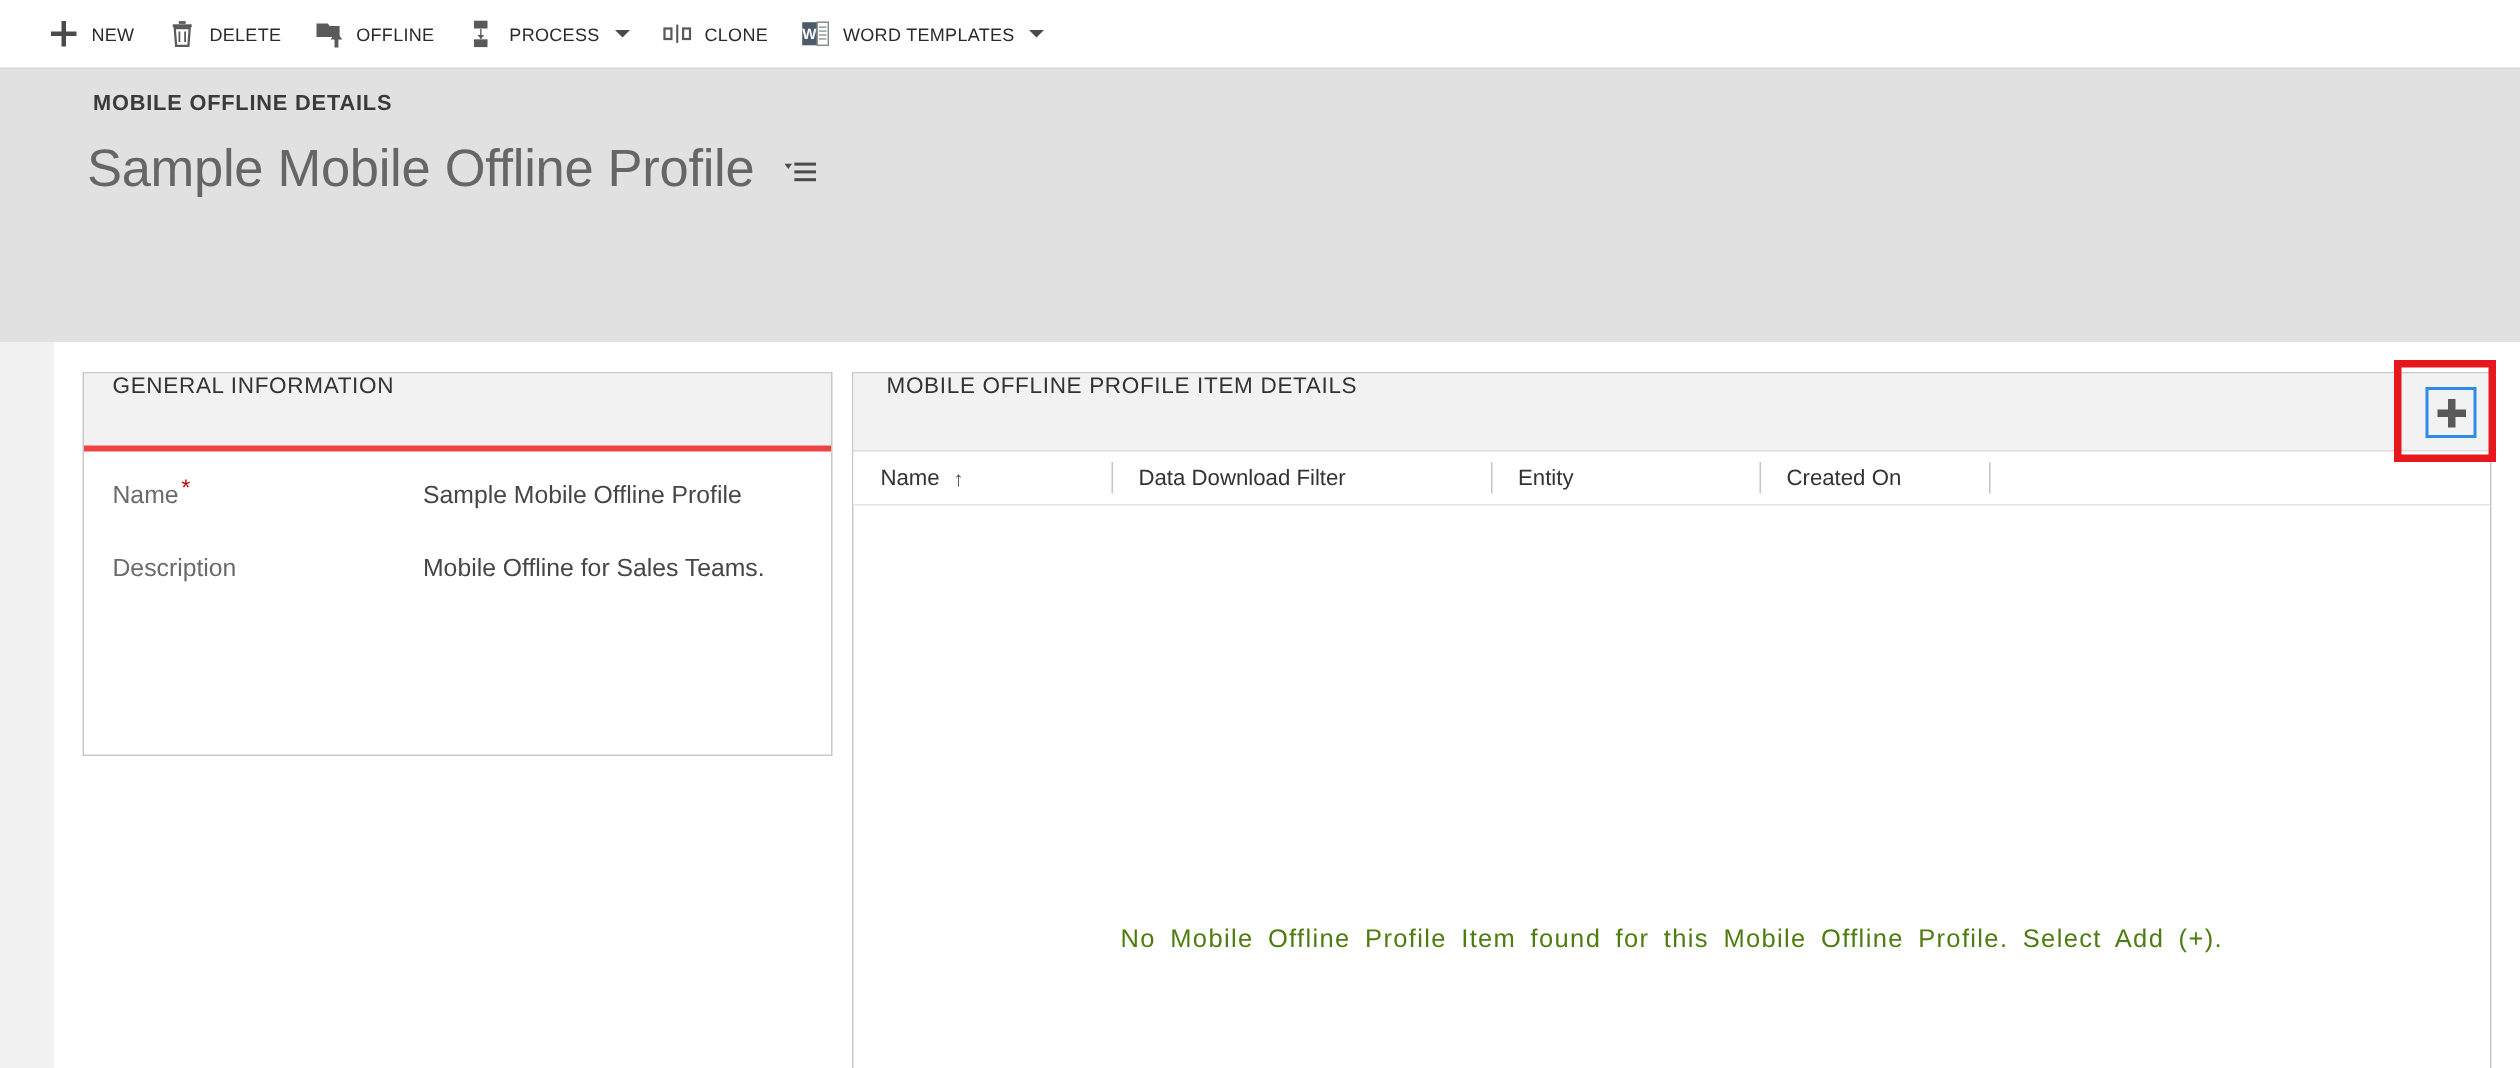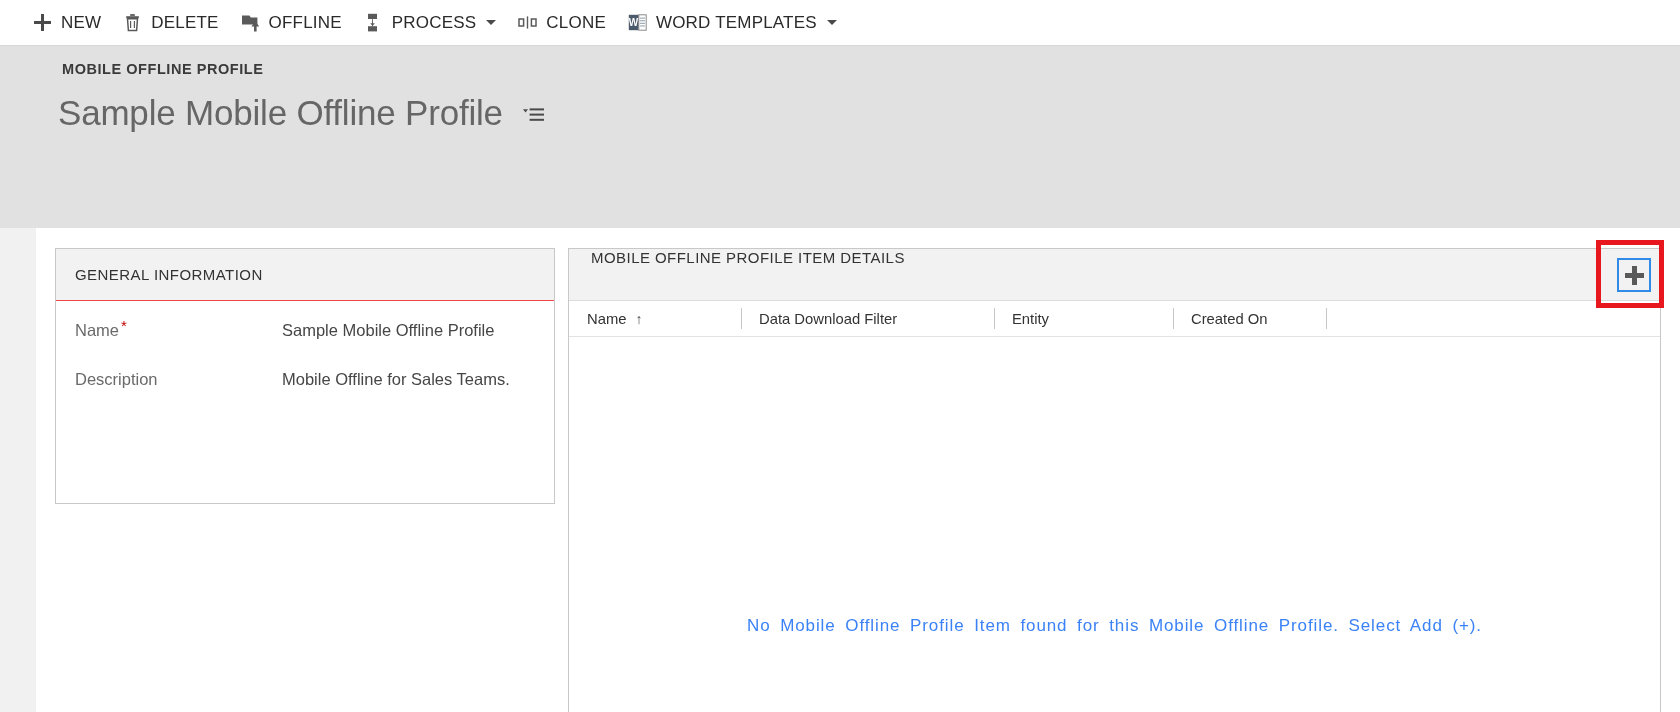--- a/index.html
+++ b/index.html
@@ -16,21 +16,21 @@
     background: #ffffff;
     border-bottom: 1px solid #d8d8d8;
     display: flex; align-items: center;
     padding-left: 22px;
   }
   .cmd-btn {
     display: flex; align-items: center; height: 46px;
     padding: 0 11px; cursor: default; white-space: nowrap;
   }
   .cmd-label {
-    font-size: 17px; letter-spacing: .2px; color: #2a2a2a;
+    font-size: 12px; letter-spacing: .2px; color: #2a2a2a;
     font-weight: 400;
   }
   .cmd-ico {
     width: 19px; height: 19px; margin-right: 9px;
     display: inline-flex; align-items: center; justify-content: center;
     flex: 0 0 auto; color: #5a5a5a;
   }
   .caret {
     margin-left: 10px; width: 0; height: 0;
     border-left: 5px solid transparent; border-right: 5px solid transparent;
@@ -74,22 +74,22 @@
     width: 1644px; height: 484px; background: #ffffff;
   }
 
   
   .gi-card {
     position: absolute; left: 19px; top: 20px;
     width: 500px; height: 256px;
     border: 1px solid #c8c8c8; background: #ffffff;
   }
   .gi-head {
-    height: 52px; background: #f2f2f2; border-bottom: 1px solid #ef4444;
-    display: flex; align-items: center; padding-left: 19px;
+    height: 52px; background: #f2f2f2; border-bottom: 4px solid #ef4444;
+    display: flex; padding-left: 19px;
   }
   .gi-head-text {
     font-size: 15px; letter-spacing: .45px; color: #333333;
   }
   .gi-body { padding: 20px 0 0 0; }
   .gi-row { display: flex; align-items: flex-start; padding: 0 0 0 19px; height: 49px; }
   .gi-label {
     width: 207px; flex: 0 0 207px;
     font-size: 16.5px; color: #6a6a6a; font-weight: 300;
     position: relative;
@@ -152,21 +152,21 @@
   }
   .sort-arrow {
     margin-left: 9px; font-size: 14px; color: #4d4d4d; line-height: 1;
   }
 
   .grid-empty {
     position: absolute; left: 0; top: 0; width: 100%; height: 100%;
     display: flex; align-items: center; justify-content: center;
   }
   .grid-empty-text {
-    font-size: 17px; color: #3b82f6; font-weight: 300;
+    font-size: 17px; color: #4d7c0f; font-weight: 300;
     letter-spacing: .9px; word-spacing: 4px;
     position: relative; top: 101px;
   }
   .grid-body { position: relative; height: 375px; }
 </style>
 </head>
 <body>
 
 <div class="commandbar">
 
@@ -243,21 +243,21 @@
     <span class="caret"></span>
   </div>
 
 
 </div>
 
 <div class="header-band"></div>
 <div class="header-band-lower"></div>
 <div class="header-left-strip"></div>
 
-<div class="breadcrumb">MOBILE OFFLINE PROFILE</div>
+<div class="breadcrumb">MOBILE OFFLINE DETAILS</div>
 
 <div class="record-title-row">
   <div class="record-title">Sample Mobile Offline Profile</div>
   <div class="title-menu-icon">
     <svg width="22" height="20" viewBox="0 0 22 20">
       <path d="M0 3.2l5 0 -2.5 3.4z" fill="#4a4a4a"></path>
       <rect x="6.6" y="2.4" width="14.4" height="2" fill="#4a4a4a"></rect>
       <rect x="6.6" y="7.6" width="14.4" height="2" fill="#4a4a4a"></rect>
       <rect x="6.6" y="12.8" width="14.4" height="2" fill="#4a4a4a"></rect>
     </svg>

